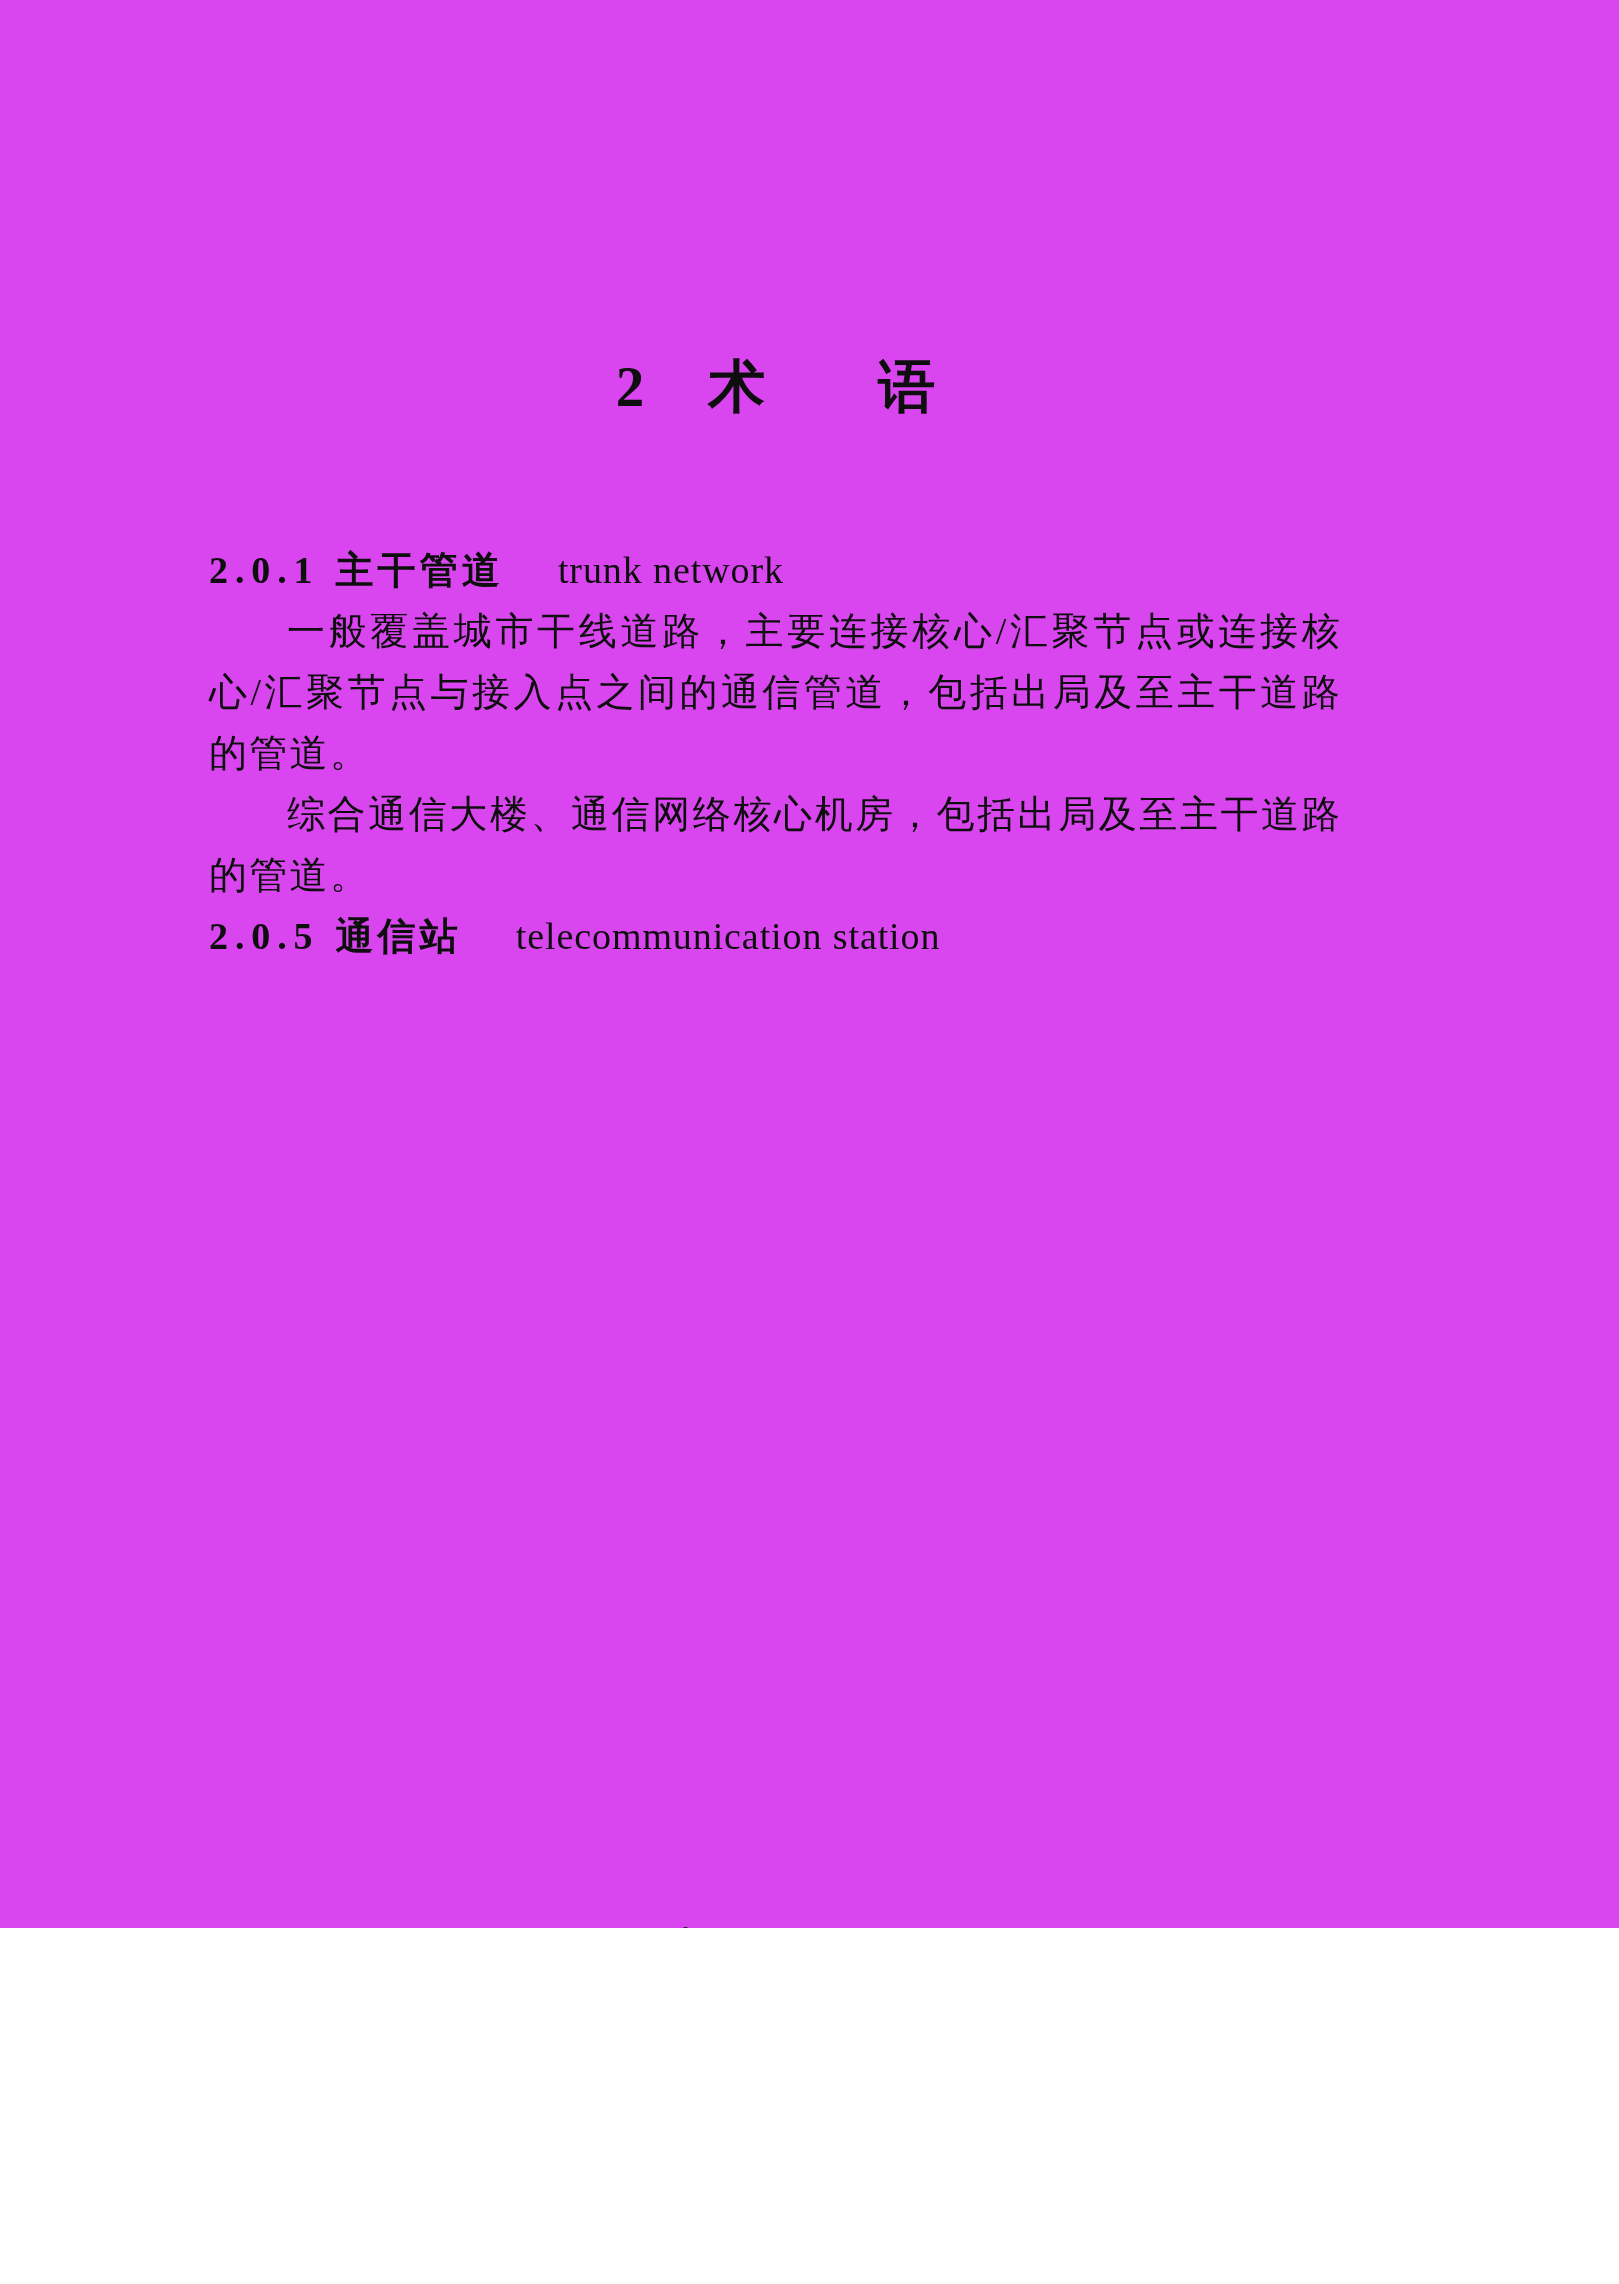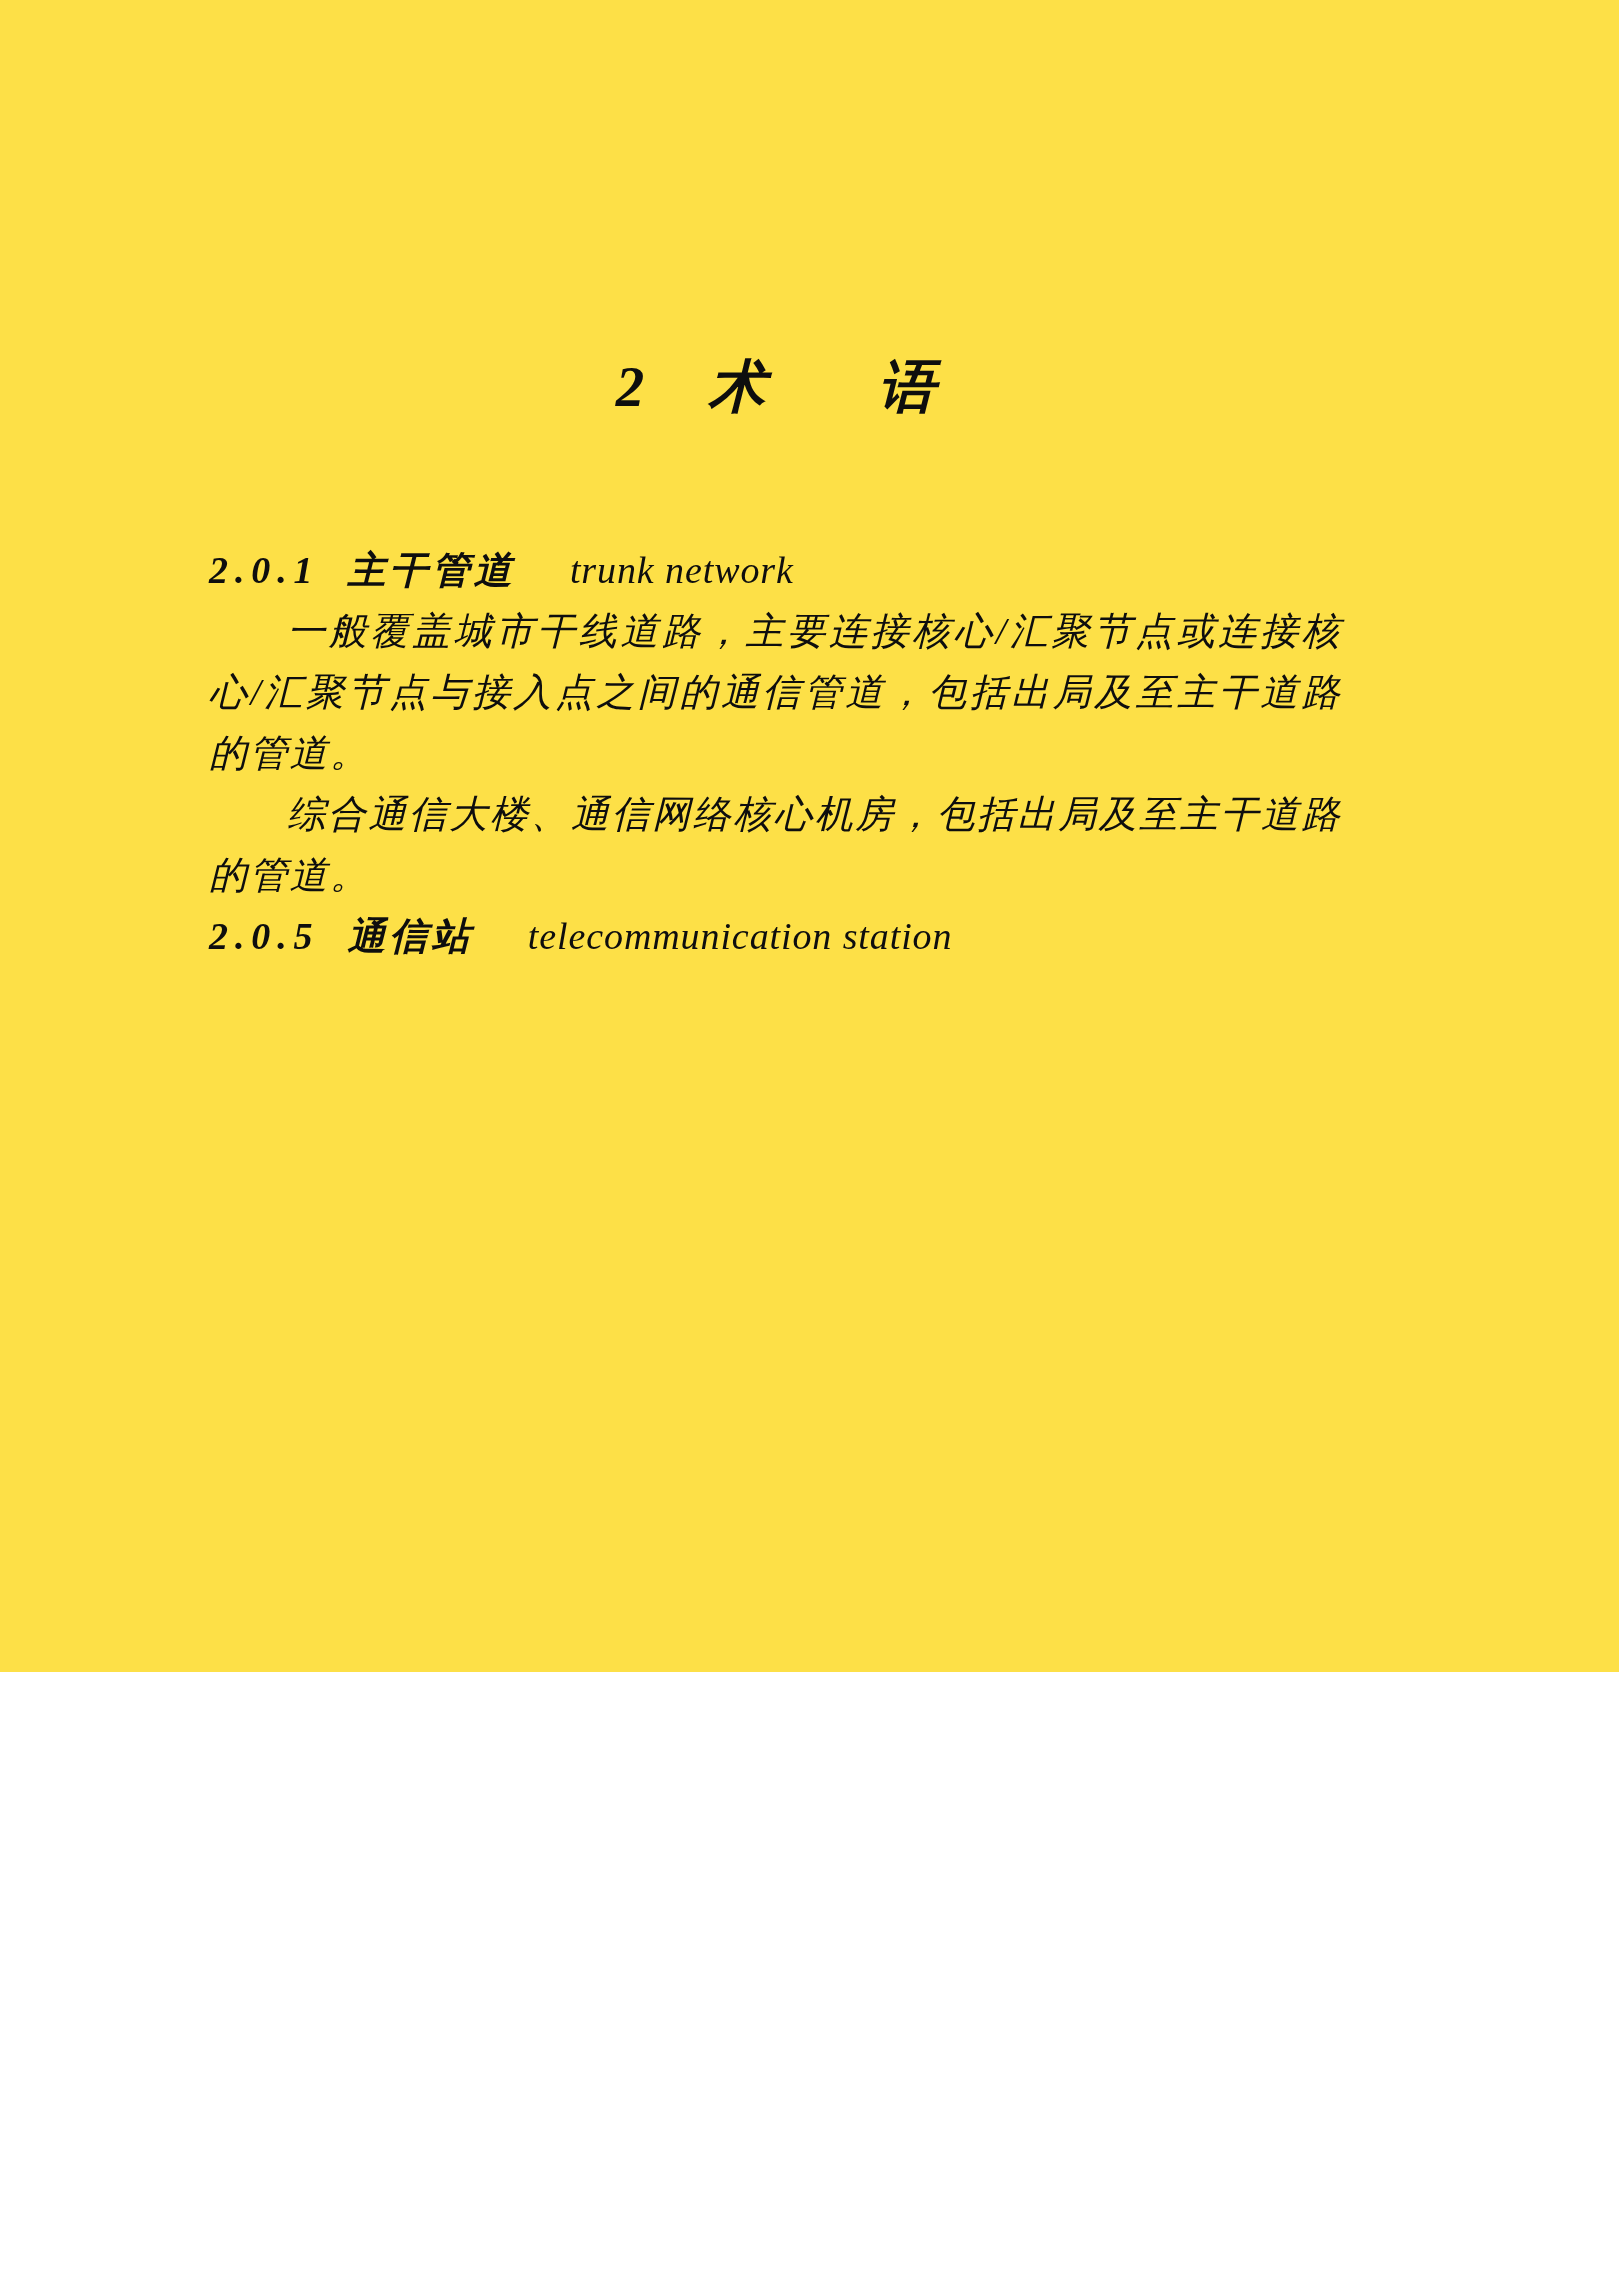--- a/index.html
+++ b/index.html
@@ -3,28 +3,27 @@
 <meta charset="utf-8">
 <style>
   html, body {
     margin: 0;
     padding: 0;
     background: #ffffff;
   }
   .page {
     position: relative;
     width: 1619px;
-    height: 1672px;
-    background: #fde047;
+    height: 1928px;
+    background: #d946ef;
     color: #0e0e0e;
     font-family: "Liberation Serif", "DejaVu Serif", serif;
     box-sizing: border-box;
     padding-top: 355px;
     overflow: hidden;
-    font-style: italic;
   }
   .chapter-title {
     margin: 0 0 0 209px;
     width: 1133px;
     text-align: center;
     font-size: 57px;
     line-height: 63px;
     font-weight: bold;
     white-space: nowrap;
   }
@@ -44,21 +43,21 @@
   .content p {
     margin: 0;
     padding: 0;
   }
   .head {
     white-space: nowrap;
   }
   .head .num {
     font-weight: bold;
     letter-spacing: 6.9px;
-    margin-right: 28px;
+    margin-right: 16px;
   }
   .head .zh {
     font-weight: bold;
     letter-spacing: 4.1px;
     margin-right: 54px;
     margin-top: 47px;
   }
   .head .en {
     letter-spacing: 0.9px;
   }

